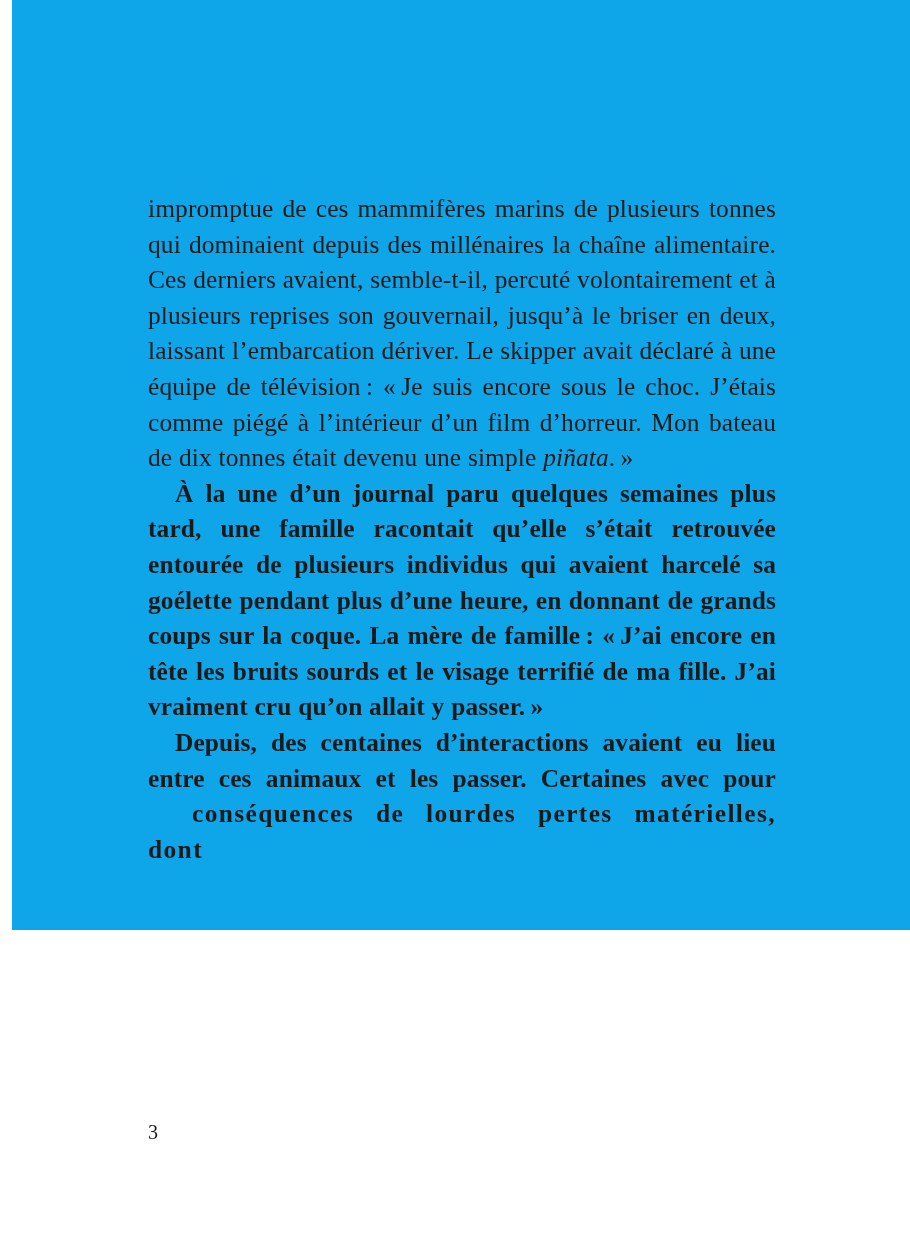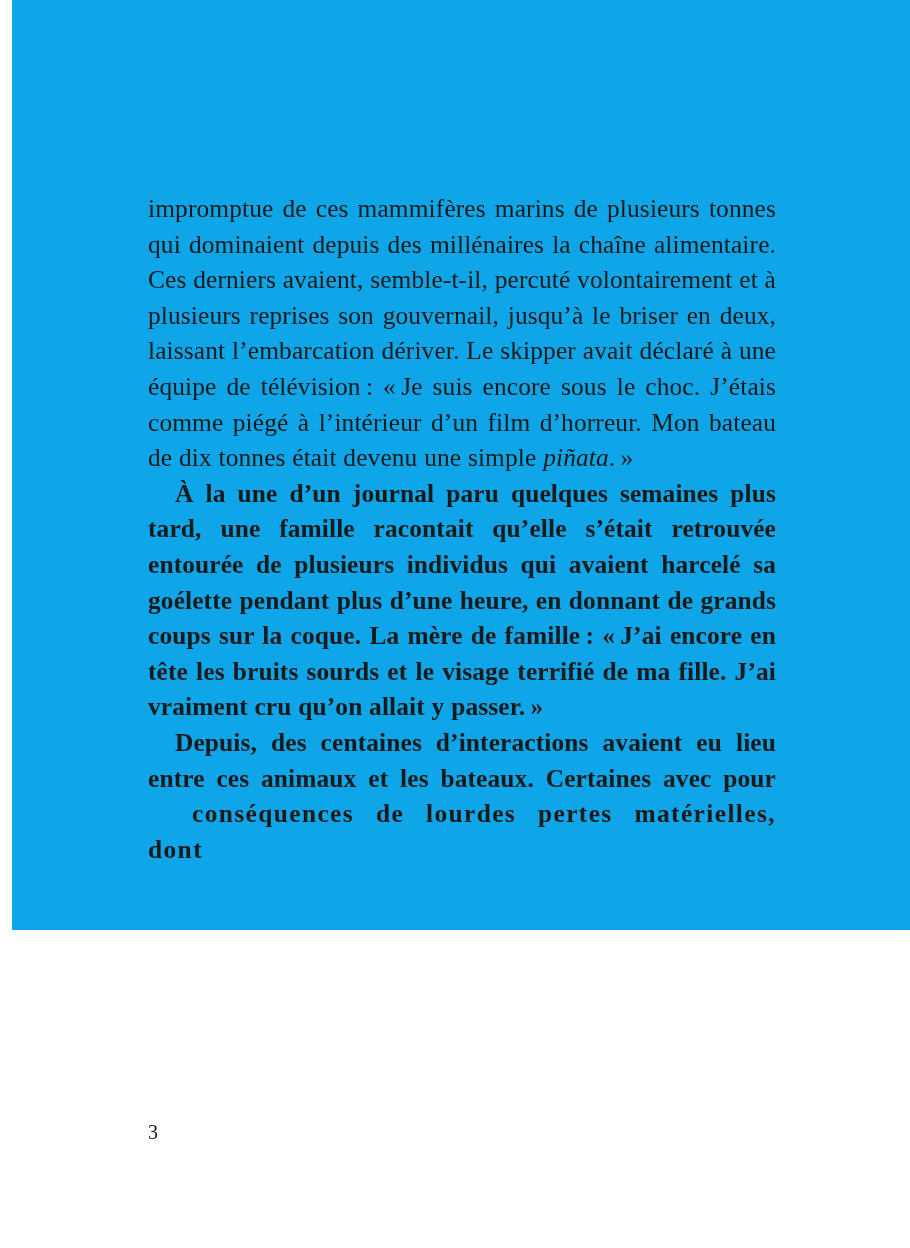--- a/index.html
+++ b/index.html
@@ -87,19 +87,19 @@
 
 <div id="page">
 
   <div id="textblock">
 
     <p class="para continued"><span>impromptue de ces mammifères marins de plusieurs tonnes qui dominaient depuis des millénaires la chaîne alimentaire. Ces derniers avaient, semble-t-il, percuté volontairement et à plusieurs reprises son gouvernail, jusqu’à le briser en deux, laissant l’embarcation dériver. Le skipper avait déclaré à une équipe de télévision : « Je suis encore sous le choc. J’étais comme piégé à l’intérieur d’un film d’horreur. Mon bateau de dix tonnes était devenu une simple </span><span class="ital">piñata</span><span>. »</span></p>
 
     <p class="para indented"><span>À la une d’un journal paru quelques semaines plus tard, une famille racontait qu’elle s’était retrouvée entourée de plusieurs individus qui avaient harcelé sa goélette pendant plus d’une heure, en donnant de grands coups sur la coque. La mère de famille : « J’ai encore en tête les bruits sourds et le visage terrifié de ma fille. J’ai vraiment cru qu’on allait y passer. »</span></p>
 
 
-    <p class="para indented"><span>Depuis, des centaines d’interactions avaient eu lieu entre ces animaux et les bateaux. Certaines avec pour </span><span class="tracked">conséquences de lourdes pertes matérielles, dont</span></p>
+    <p class="para indented"><span>Depuis, des centaines d’interactions avaient eu lieu entre ces animaux et les passer. Certaines avec pour </span><span class="tracked">conséquences de lourdes pertes matérielles, dont</span></p>
 
   </div>
 
   <div id="folio">3</div>
 
 </div>
 
 </body></html>

